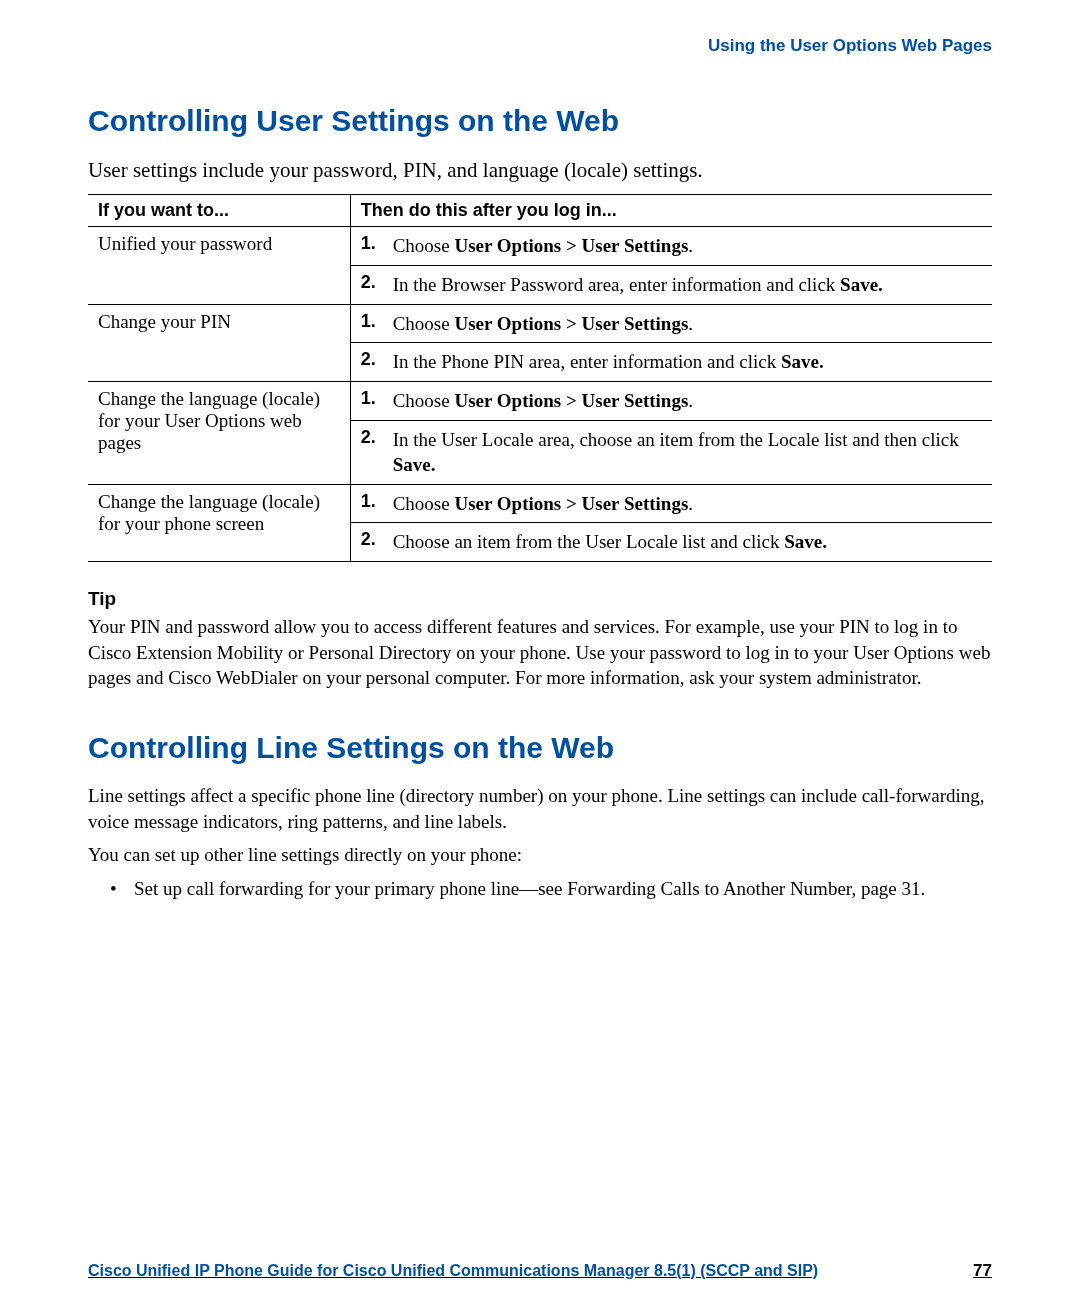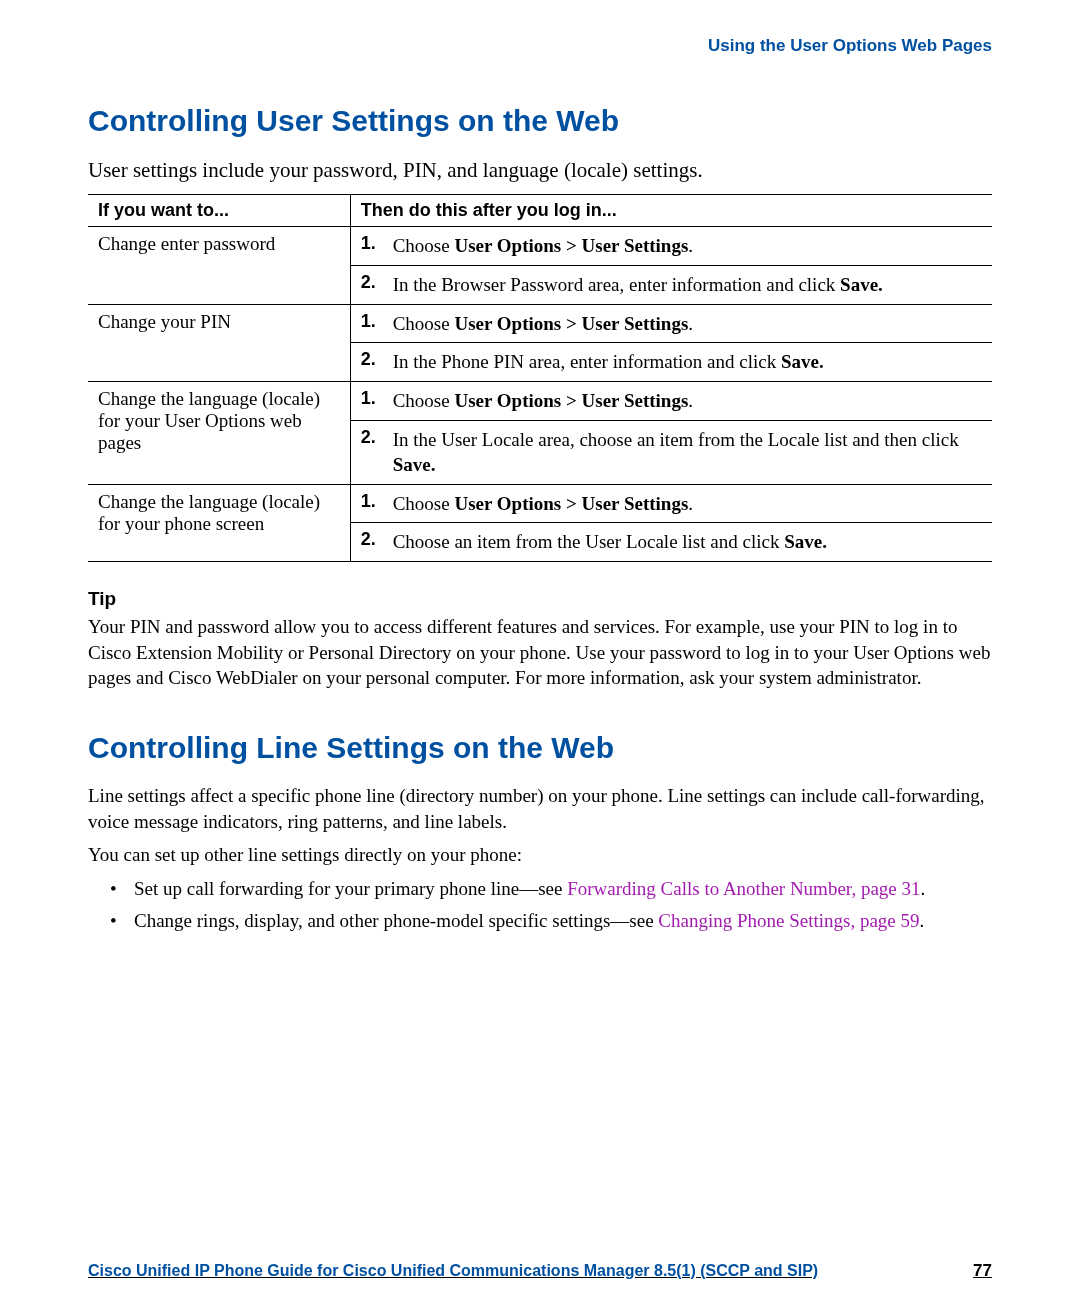--- a/index.html
+++ b/index.html
@@ -85,21 +85,21 @@
     line-height: 1.35;
     margin-bottom: 6px;
     padding-left: 18px;
   }
   ul.bullets li::before {
     content: "•";
     position: absolute;
     left: -6px;
     font-size: 19px;
   }
-  a.xref { color: #a21caf; text-decoration: none; }
+  a.xref { color: #000000; text-decoration: none; }
   .footer {
     position: absolute;
     bottom: 30px;
     left: 88px;
     right: 88px;
     display: flex;
     justify-content: space-between;
     align-items: baseline;
     text-decoration: underline;
   }
@@ -126,21 +126,21 @@
 
 <table>
   <thead>
     <tr>
       <th>If you want to...</th>
       <th>Then do this after you log in...</th>
     </tr>
   </thead>
   <tbody id="tbody">
       <tr>
-        <td class="left">Change enter password</td>
+        <td class="left">Unified your password</td>
         <td class="right">
           <div class="step-row">
             <div class="step-num">1.</div>
             <div class="step-text">Choose <span class="menu-path">User Options &gt; User Settings</span>.</div>
           </div>
           <div class="step-row">
             <div class="step-num">2.</div>
             <div class="step-text">In the Browser Password area, enter information and click <span class="bold">Save.</span></div>
           </div>
         </td>
@@ -188,19 +188,18 @@
 </table>
 
 <div class="tip-heading">Tip</div>
 <p class="tip-body">Your PIN and password allow you to access different features and services. For example, use your PIN to log in to Cisco Extension Mobility or Personal Directory on your phone. Use your password to log in to your User Options web pages and Cisco WebDialer on your personal computer. For more information, ask your system administrator.</p>
 
 <h2 class="section-title">Controlling Line Settings on the Web</h2>
 <p class="intro2">Line settings affect a specific phone line (directory number) on your phone. Line settings can include call-forwarding, voice message indicators, ring patterns, and line labels.</p>
 <p class="intro2">You can set up other line settings directly on your phone:</p>
 <ul class="bullets" id="bullets">
     <li>Set up call forwarding for your primary phone line—see <a class="xref" href="#">Forwarding Calls to Another Number, page 31</a>.</li>
-    <li>Change rings, display, and other phone-model specific settings—see <a class="xref" href="#">Changing Phone Settings, page 59</a>.</li>
   </ul>
 
 <div class="footer">
   <span class="footer-title">Cisco Unified IP Phone Guide for Cisco Unified Communications Manager 8.5(1) (SCCP and SIP)</span>
   <span class="footer-page">77</span>
 </div>
 
 </body></html>

